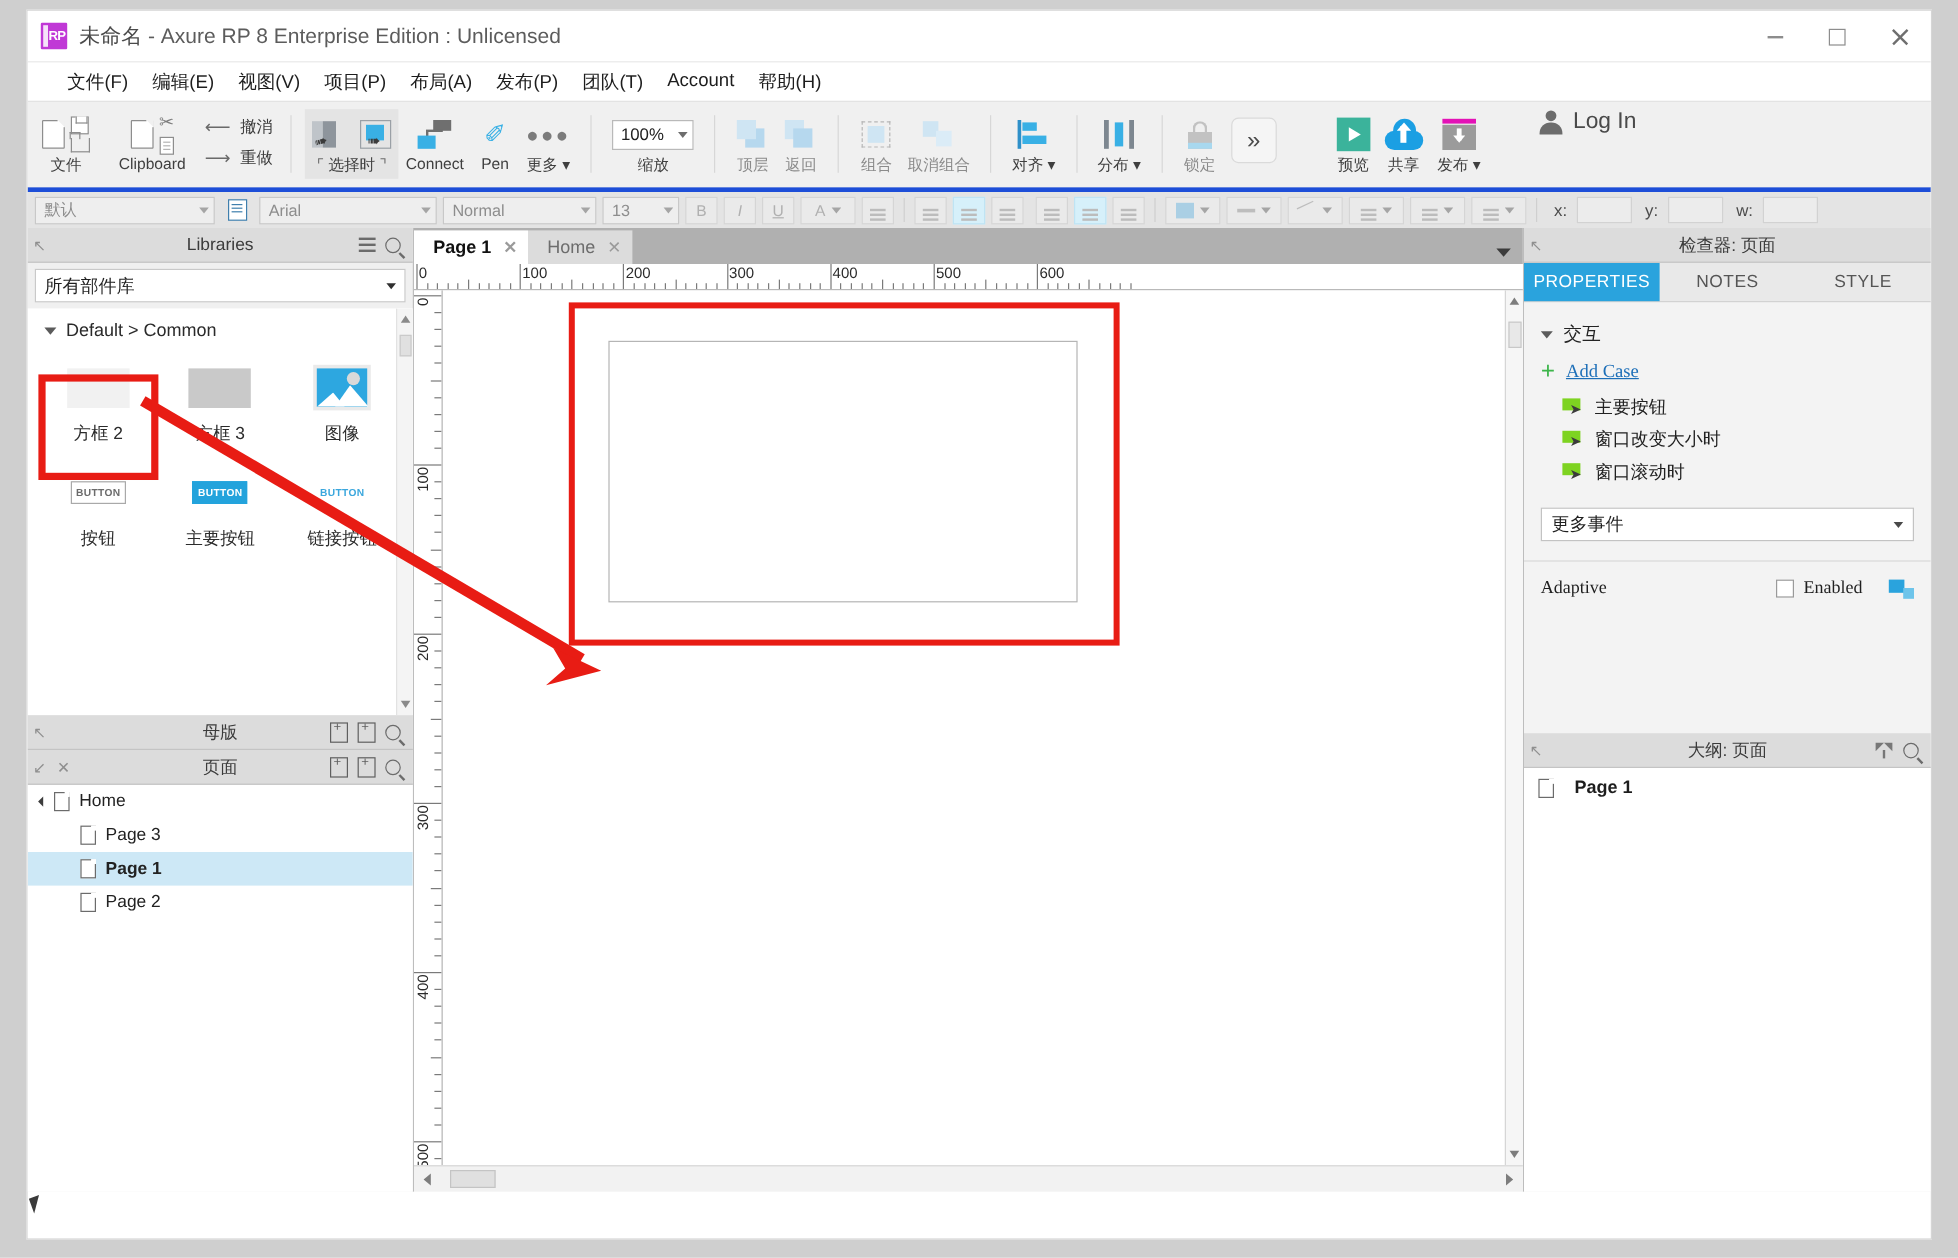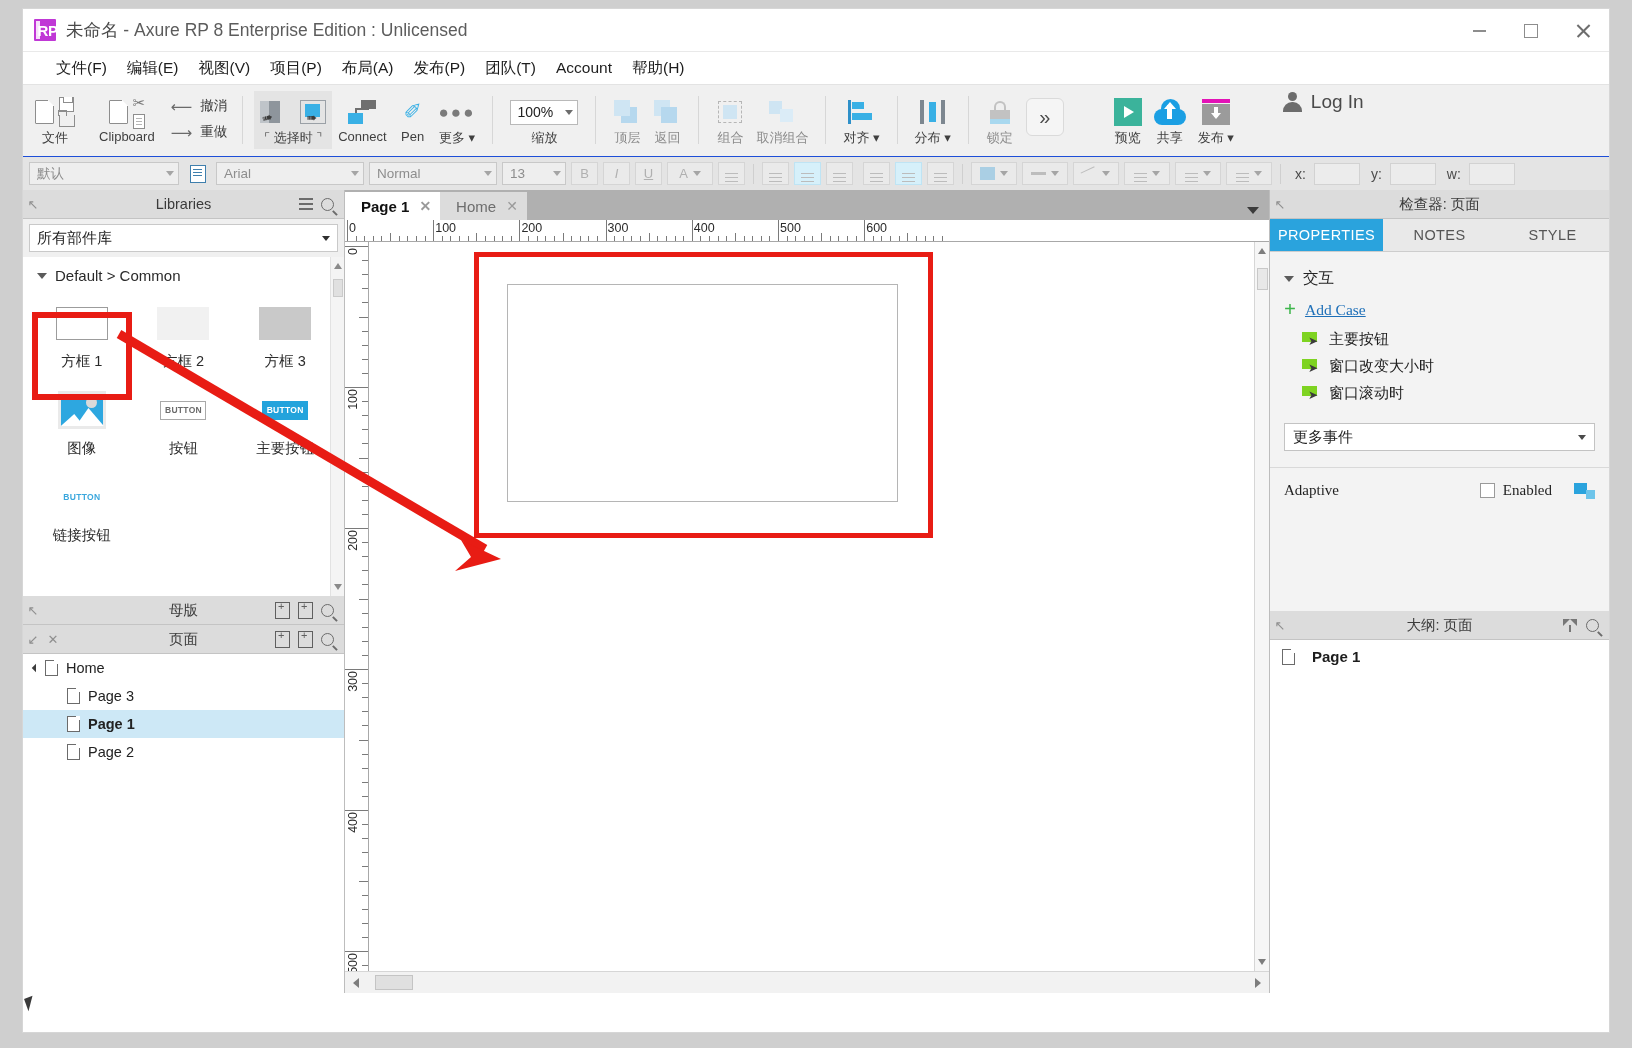--- a/index.html
+++ b/index.html
@@ -28,21 +28,21 @@
   }
   .app-icon {
     width:22px; height:22px; margin-left:11px; margin-right:10px;
     background:#c038d6; position:relative; border-radius:1px;
     display:flex; align-items:center; justify-content:center;
   }
   .app-icon::before {
     content:""; position:absolute; left:2px; top:2px;
     width:4px; height:18px; background:#ffffff; opacity:.85;
   }
-  .app-icon span { font-size:15px; color:#fff; font-weight:bold; margin-left:5px; letter-spacing:-.5px;}
+  .app-icon span { font-size:11px; color:#fff; font-weight:bold; margin-left:5px; letter-spacing:-.5px;}
   .title-text { font-size:17.5px; color:#5c5c5c; }
   .title-text .doc { color:#4a4a4a; }
   .win-btns { position:absolute; right:0; top:0; height:43px; display:flex; }
   .win-btn {
     width:52px; height:43px; display:flex; align-items:center; justify-content:center;
   }
   .win-btn .min { width:13px; height:2px; background:#8d8d8d; display:block; }
   .win-btn .max { width:14px; height:14px; border:1.6px solid #8d8d8d; display:block; }
   .win-btn .cls { position:relative; width:16px; height:16px; display:block; }
   .win-btn .cls::before, .win-btn .cls::after {
@@ -145,21 +145,21 @@
   .pub-ico .ar{position:absolute;left:12px;top:8px;width:4px;height:10px;background:#fff;z-index:2;}
   .pub-ico .ar2{position:absolute;left:9px;top:14px;width:0;height:0;border-left:5px solid transparent;border-right:5px solid transparent;border-top:6px solid #fff;z-index:2;}
   .login-wrap{display:flex;align-items:center;gap:9px;margin-left:22px;}
   .person-ico{width:20px;height:20px;position:relative;}
   .person-ico .hd{position:absolute;left:6px;top:0;width:9px;height:9px;border-radius:50%;background:#6c6c6c;}
   .person-ico .bd{position:absolute;left:1px;top:10px;width:19px;height:10px;border-radius:9px 9px 0 0;background:#6c6c6c;}
   .login-txt{font-size:19px;color:#4a4a4a;}
 
   
   .formatbar{
-    height:34px;background:#e4e4e4;border-top:1px solid #1d4ed8;
+    height:34px;background:#e4e4e4;border-top:4px solid #1d4ed8;
     display:flex;align-items:center;padding:0 6px;gap:5px;
   }
   .fselect{
     height:23px;border:1px solid #c8c8c8;background:#eee;color:#8d8d8d;
     display:flex;align-items:center;justify-content:space-between;padding:0 4px 0 7px;font-size:13.5px;
   }
   .fbtn{
     width:27px;height:23px;border:1px solid #d5d5d5;background:#eaeaea;
     display:flex;align-items:center;justify-content:center;font-size:13px;color:#b0b0b0;
   }
@@ -671,26 +671,20 @@
         <span>所有部件库</span>
         <span class="caret-sm" style="border-top-color:#2f2f2f;"></span>
       </div>
 
       <div class="lib-body">
         <div class="lib-group">
           <span class="chev-dn"></span>
           <span>Default &gt; Common</span>
         </div>
         <div class="wgrid">
-          <div class="wcell">
-            <div class="icn">
-                <span class="box1"></span>
-              </div>
-            <div class="cap">方框 1</div>
-          </div>
           <div class="wcell">
             <div class="icn">
                 <span class="box2"></span>
               </div>
             <div class="cap">方框 2</div>
           </div>
           <div class="wcell">
             <div class="icn">
                 <span class="box3"></span>
               </div>

